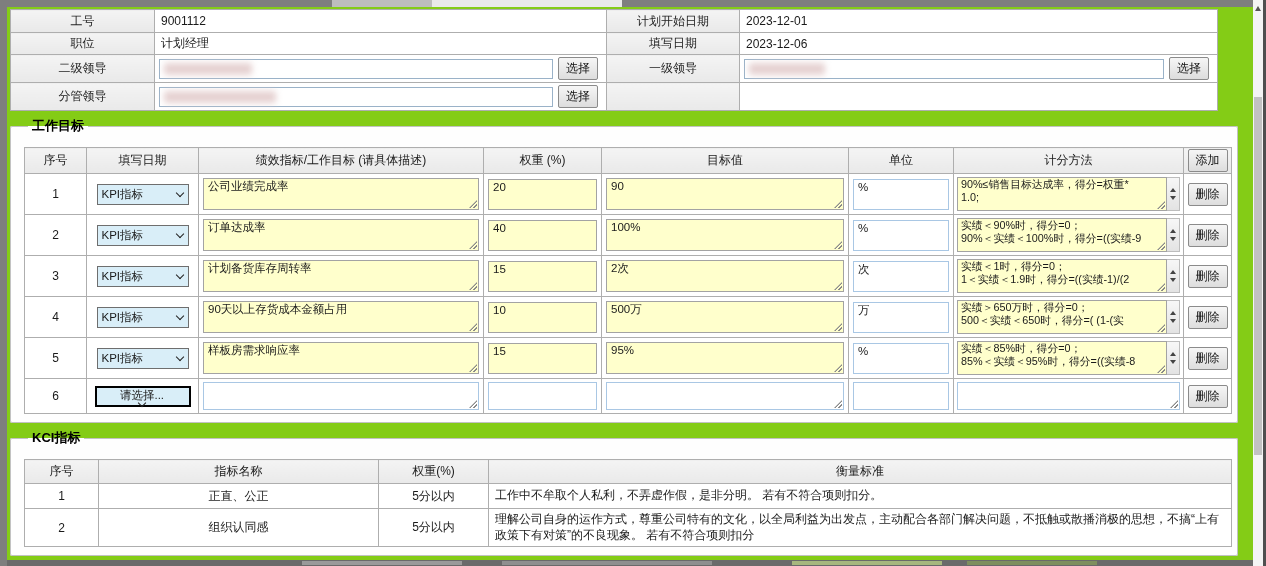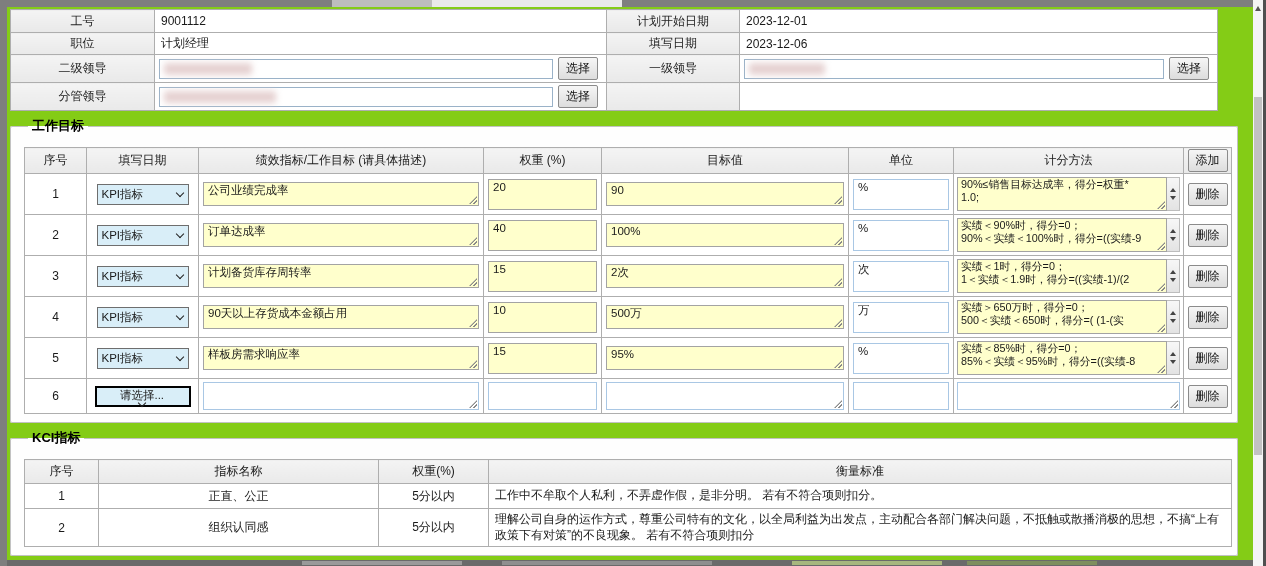--- a/index.html
+++ b/index.html
@@ -43,21 +43,21 @@
   fieldset legend { font-weight:bold; font-size:13px; padding:0 4px; margin-left:4px; color:#000; }
 
   
   .wt { width:1207px; margin-top:4px; }
   .wt th { background:linear-gradient(#f4f4f4,#e9e9e9); font-weight:normal; height:26px; font-size:12px; }
   .wt td { height:40px; vertical-align:middle; }
   .wt td.center { text-align:center; }
   .sel { position:relative; margin:0 auto; width:92px; height:21px; background:#d9eef8; border:1px solid #6e6e6e; display:flex; align-items:center; justify-content:space-between; padding:0 5px 0 4px; font-size:11.5px; }
   .sel.focused { border:2px solid #000; width:96px;flex-direction:column; }
   .chev { width:6px; height:6px; border-right:1.6px solid #222; border-bottom:1.6px solid #222; transform:rotate(45deg); margin-top:-3px; flex:0 0 auto; }
-  .ta { position:relative; background:#ffffcc; border:1px solid #a3a3a3; margin:3px 4px; height:24px; padding:1px 4px; font-size:11.5px; line-height:1.2; white-space:pre-wrap; overflow:hidden; }
+  .ta { position:relative; background:#ffffcc; border:1px solid #a3a3a3; margin:3px 4px; height:32px; padding:1px 4px; font-size:11.5px; line-height:1.2; white-space:pre-wrap; overflow:hidden; }
   .ta.small { height:31px; white-space:nowrap; }
   .ta.white { background:#fff; border:1px solid #a9c7e4; }
   .grip { position:absolute; right:1px; bottom:1px; width:8px; height:8px; background:repeating-linear-gradient(135deg, transparent 0 2px, #8a8a8a 2px 3.2px); clip-path:polygon(100% 0, 100% 100%, 0 100%); }
   .scorewrap { display:flex; align-items:flex-end; margin:3px 3px; }
   .score { position:relative; flex:1; background:#ffffcc; border:1px solid #a3a3a3; height:34px; padding:0 3px; font-size:10.8px; line-height:1.25; white-space:pre-wrap; overflow:hidden; }
   .score.white { background:#fff; border:1px solid #a9c7e4; }
   .spin { width:13px; height:34px; background:linear-gradient(#f7f7f7,#e3e3e3); border:1px solid #bdbdbd; border-left:none; display:flex; flex-direction:column; align-items:center; justify-content:center; gap:4px; }
   .spin .up { width:0; height:0; border-left:3px solid transparent; border-right:3px solid transparent; border-bottom:4px solid #444; }
   .spin .dn { width:0; height:0; border-left:3px solid transparent; border-right:3px solid transparent; border-top:4px solid #444; }
   .wt tr.subtotal td { height:25px; }

